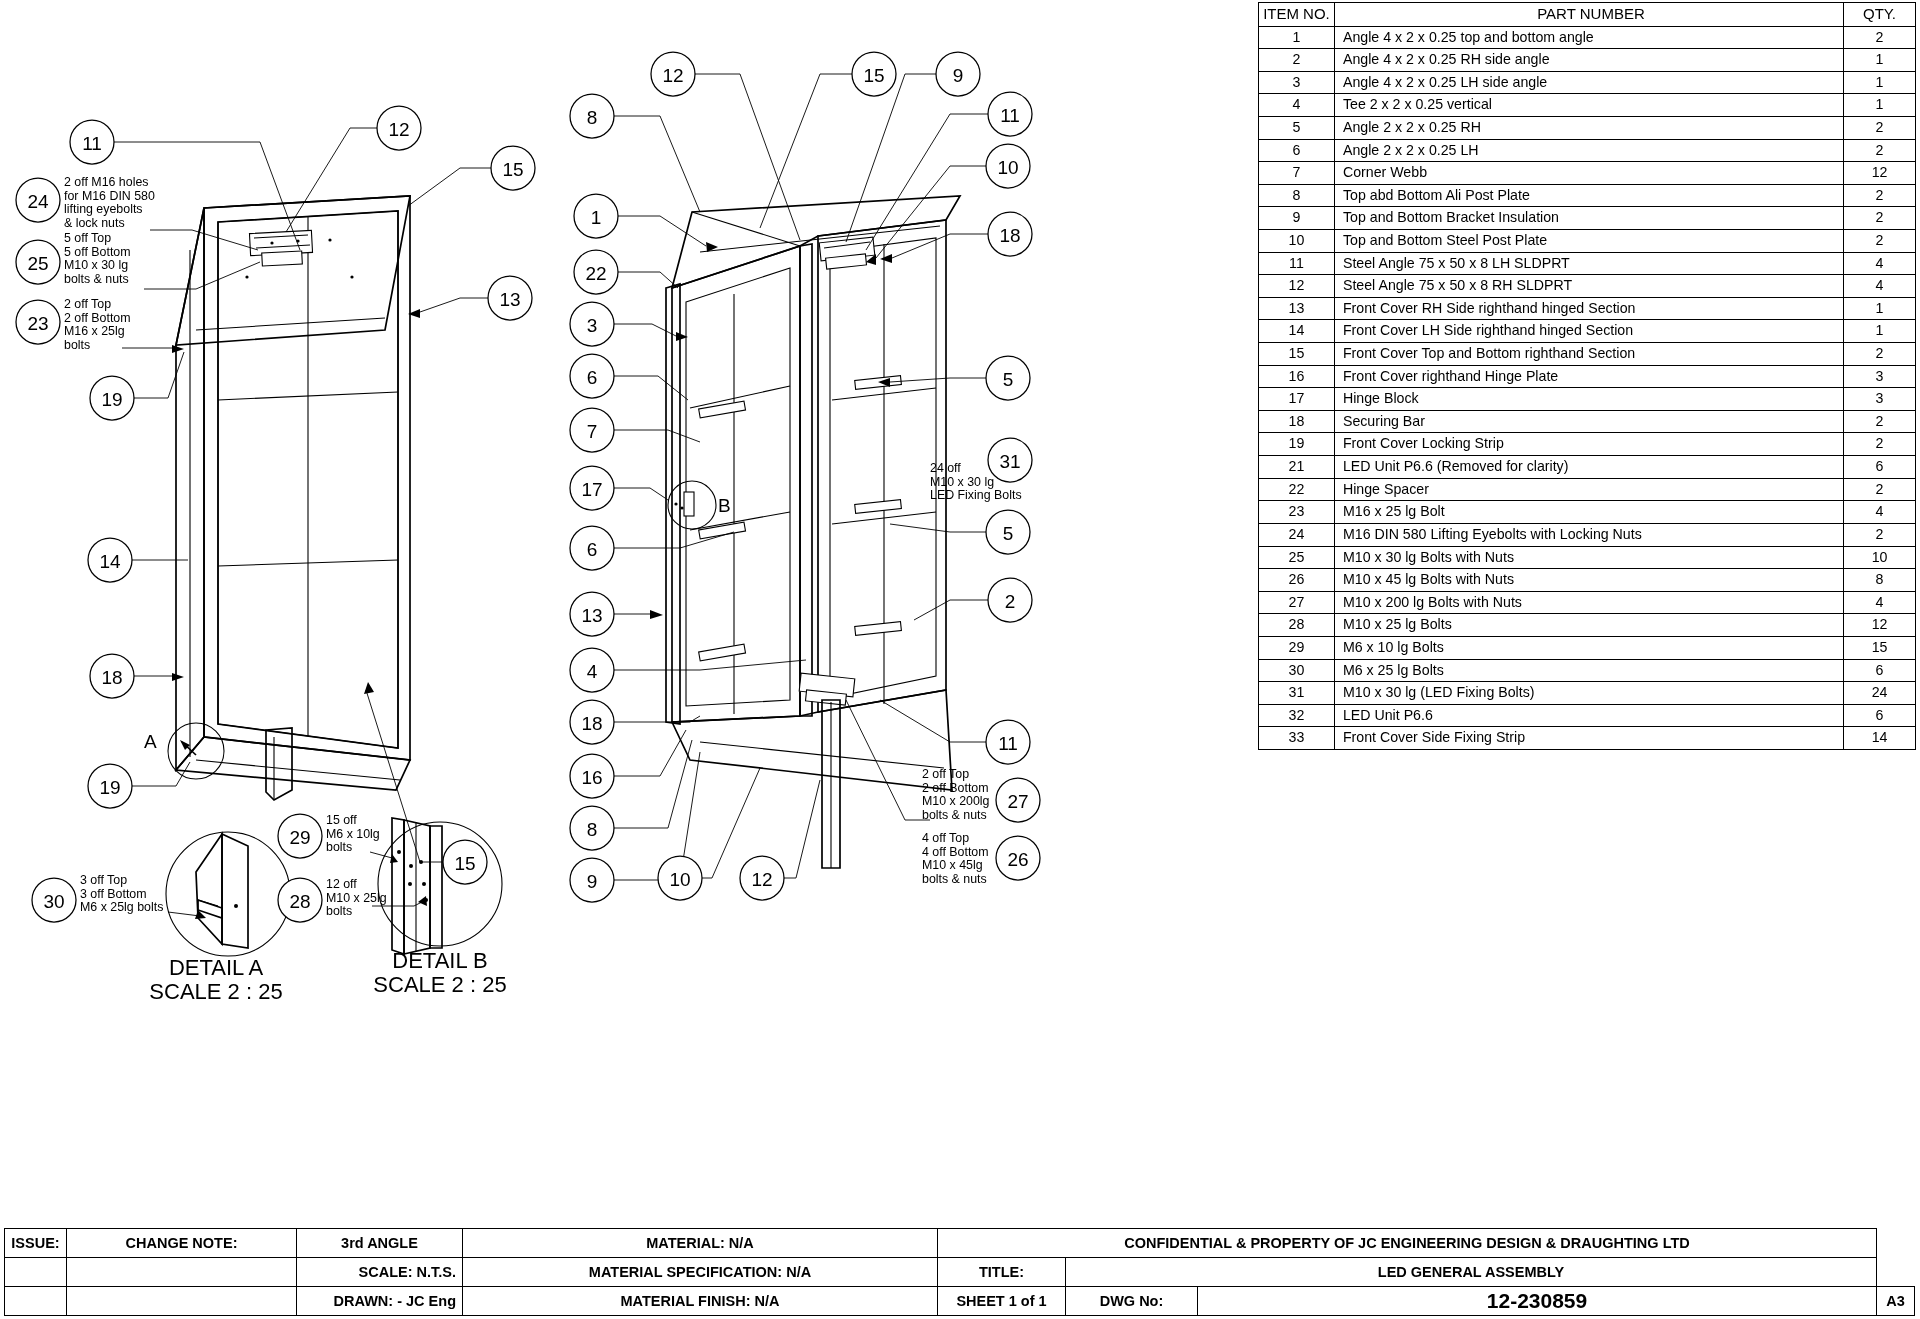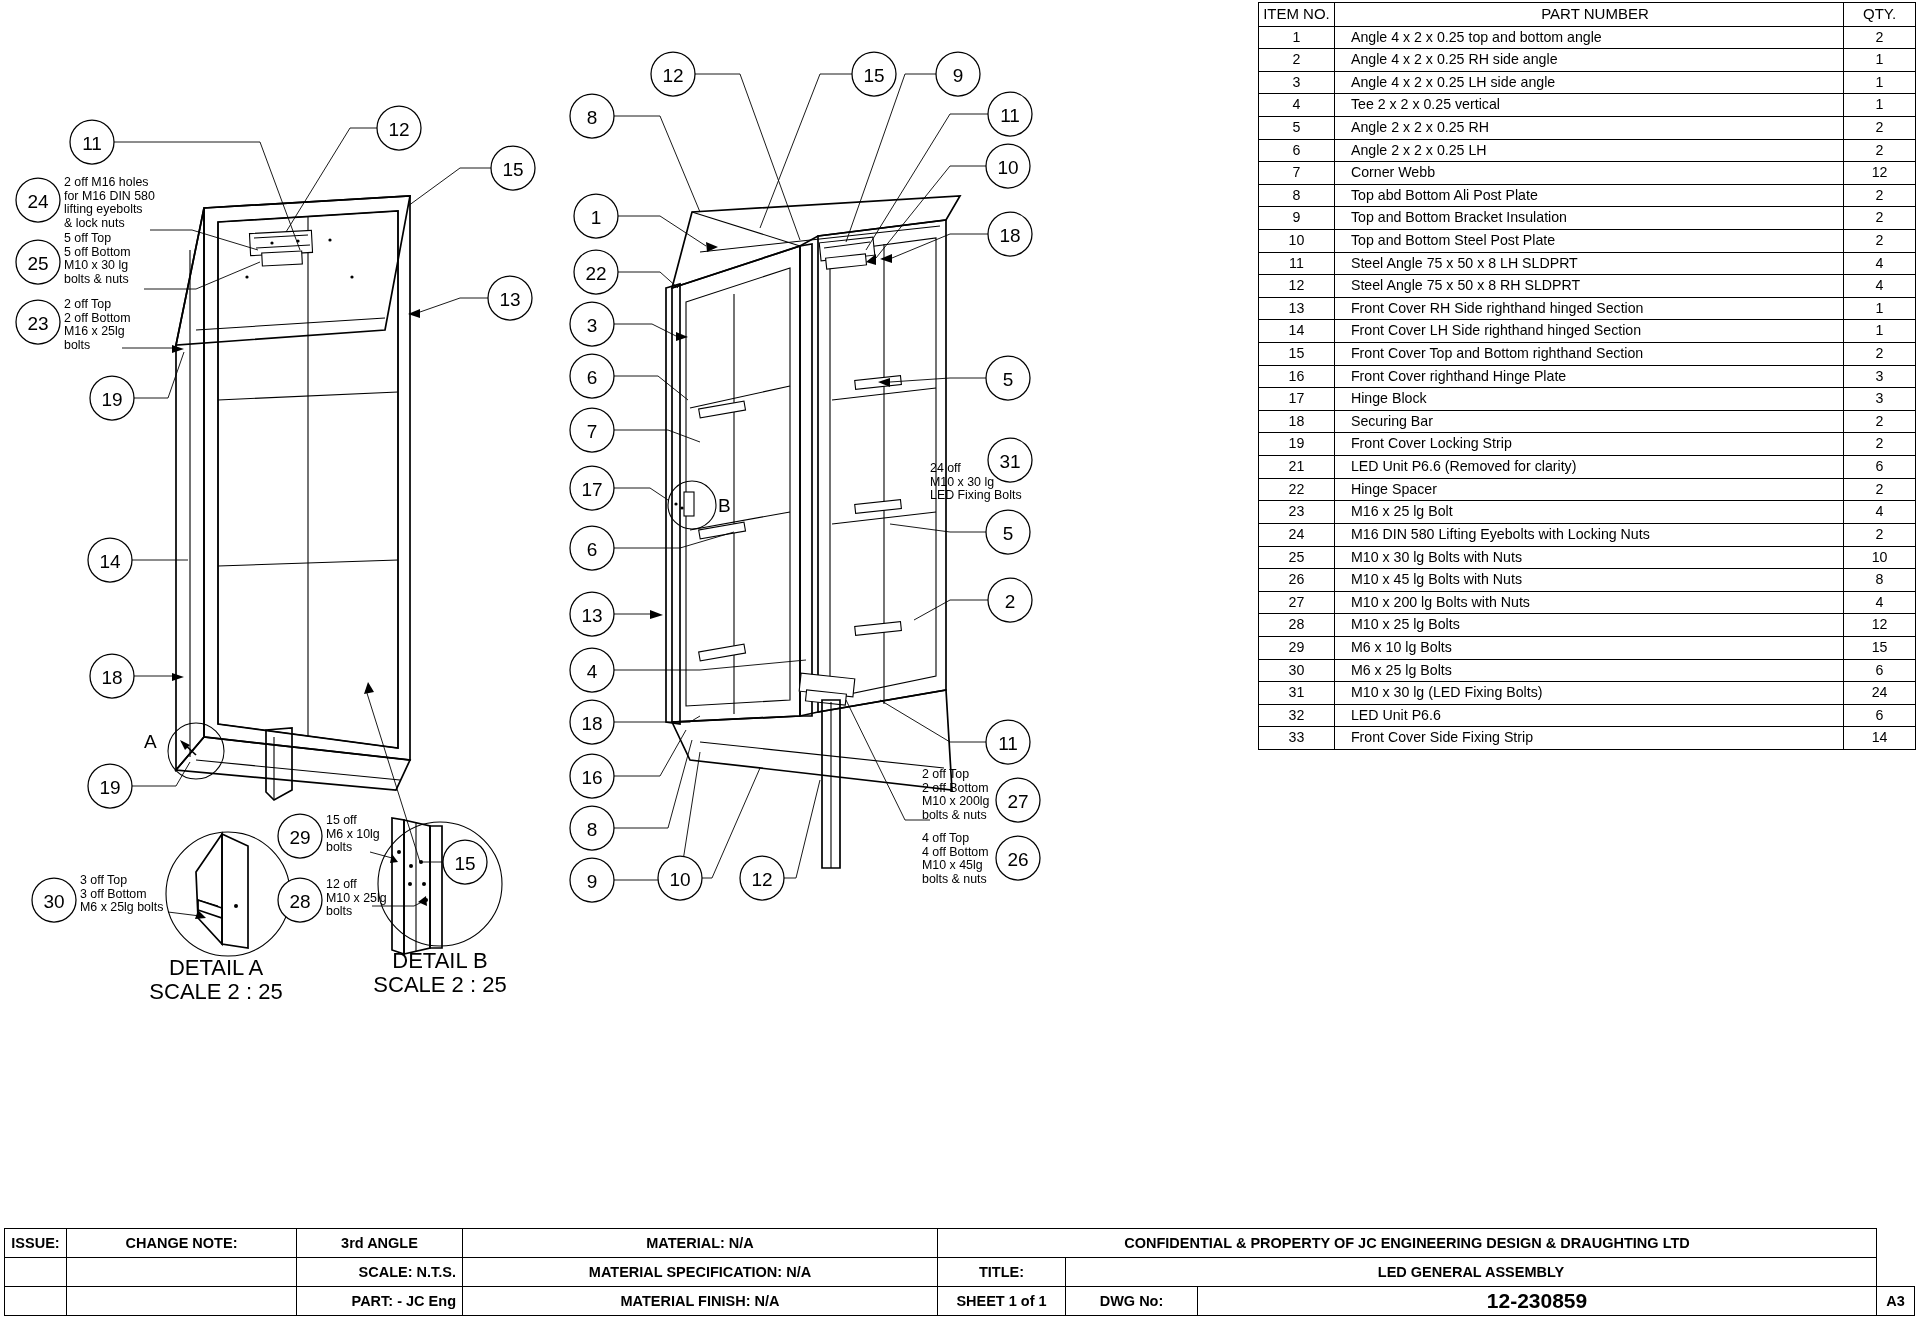--- a/index.html
+++ b/index.html
@@ -27,21 +27,21 @@
   #bom th, #bom td {
     border: 1.3px solid #000;
     padding: 3px 4px;
     height: 19px;
     line-height: 1.1;
     font-weight: normal;
     box-sizing: border-box;
   }
   #bom th { text-align: center; font-size: 15px; margin-top: 25px; }
   #bom .c-item { width: 76px; text-align: center; }
-  #bom .c-part { width: 510px; text-align: left; padding-left: 16px; }
+  #bom .c-part { width: 510px; text-align: left; padding-left: 8px; }
   #bom .c-qty  { width: 72px; text-align: center; }
   #bom thead .c-part { text-align: center; }
 
   
   #titleblock {
     position: absolute;
     left: 4px; top: 1228px;
     width: 1911px; height: 87px;
     border-collapse: collapse;
     font-size: 14.5px;
@@ -636,21 +636,21 @@
       <td class="tb-c"></td>
       <td class="tb-r">SCALE: N.T.S.</td>
       <td class="tb-l">MATERIAL SPECIFICATION:  N/A</td>
       <td class="tb-l" style="width:128px">TITLE:</td>
       <td class="tb-c" colspan="2">LED GENERAL ASSEMBLY</td>
       <td style="border:none"></td>
     </tr>
     <tr>
       <td class="tb-c"></td>
       <td class="tb-c"></td>
-      <td class="tb-r">PART: - JC Eng</td>
+      <td class="tb-r">DRAWN: - JC Eng</td>
       <td class="tb-l">MATERIAL FINISH:  N/A</td>
       <td class="tb-c">SHEET 1 of 1</td>
       <td class="tb-l" style="width:132px">DWG No:</td>
       <td class="tb-c" style="font-size:21px">12-230859</td>
       <td class="tb-c" style="border:1.6px solid #000">A3</td>
     </tr>
   </tbody>
     </table>
 
 </div>

